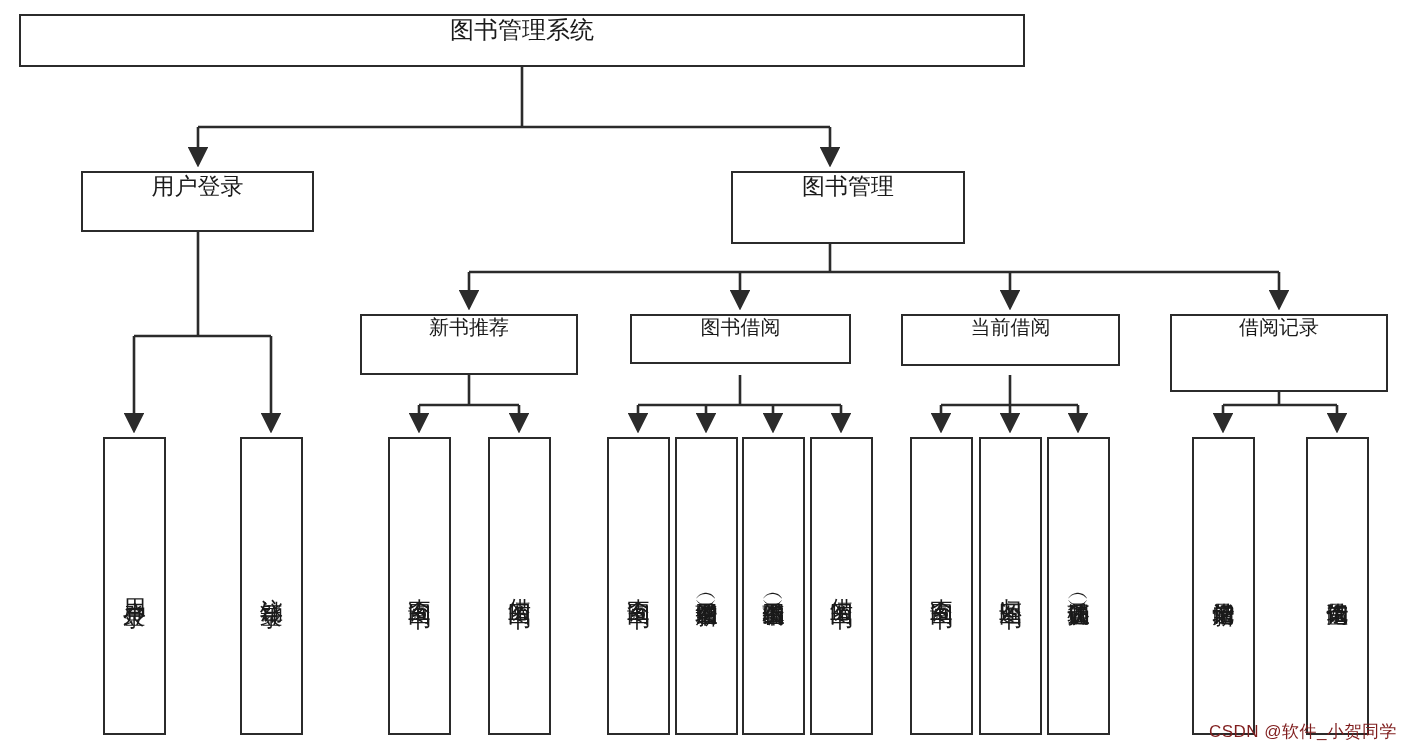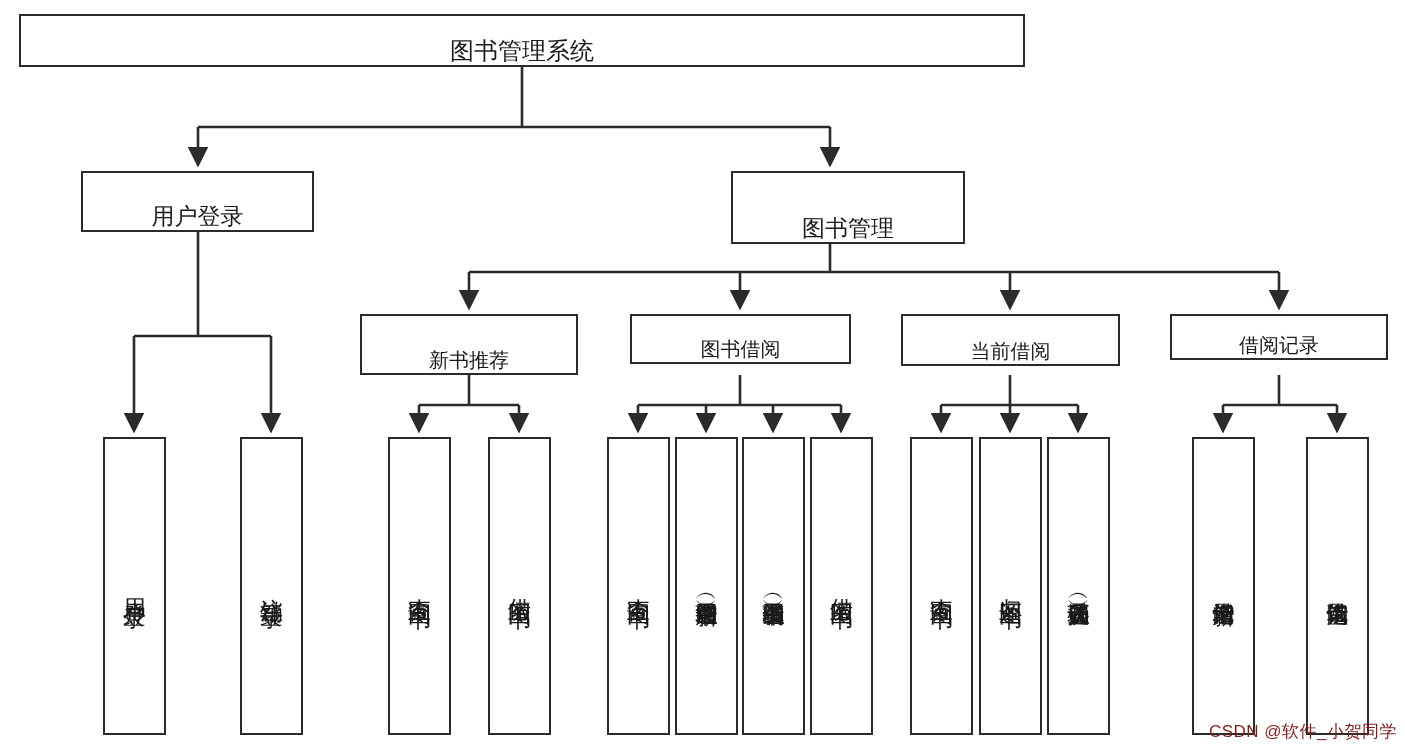--- a/index.html
+++ b/index.html
@@ -23,21 +23,21 @@
     top: 0;
     width: 1405px;
     height: 747px;
   }
   .node {
     position: absolute;
     box-sizing: border-box;
     background: #ffffff;
     border: 2px solid #2b2b2b;
     display: flex;
-    align-items: flex-end;
+    align-items: flex-start;
     justify-content: center;
     color: #1a1a1a;
     z-index: 3;
   }
   .node-label {
     display: block;
     text-align: center;
     line-height: 1.18;
     white-space: nowrap;
   }
@@ -141,21 +141,21 @@
 
   <div class="node level3" style="left:360px; top:314px; width:218px; height:61px;">
     <span class="node-label">新书推荐</span>
   </div>
   <div class="node level3" style="left:630px; top:314px; width:221px; height:50px;">
     <span class="node-label">图书借阅</span>
   </div>
   <div class="node level3" style="left:901px; top:314px; width:219px; height:52px;">
     <span class="node-label">当前借阅</span>
   </div>
-  <div class="node level3" style="left:1170px; top:314px; width:218px; height:46px;">
+  <div class="node level3" style="left:1170px; top:314px; width:218px; height:78px;">
     <span class="node-label">借阅记录</span>
   </div>
 
   <div class="node leaf" style="left:103px; top:437px; width:63px; height:298px;">
     <span class="node-label">用户登录</span>
   </div>
   <div class="node leaf" style="left:240px; top:437px; width:63px; height:298px;">
     <span class="node-label">注销登录</span>
   </div>
 

